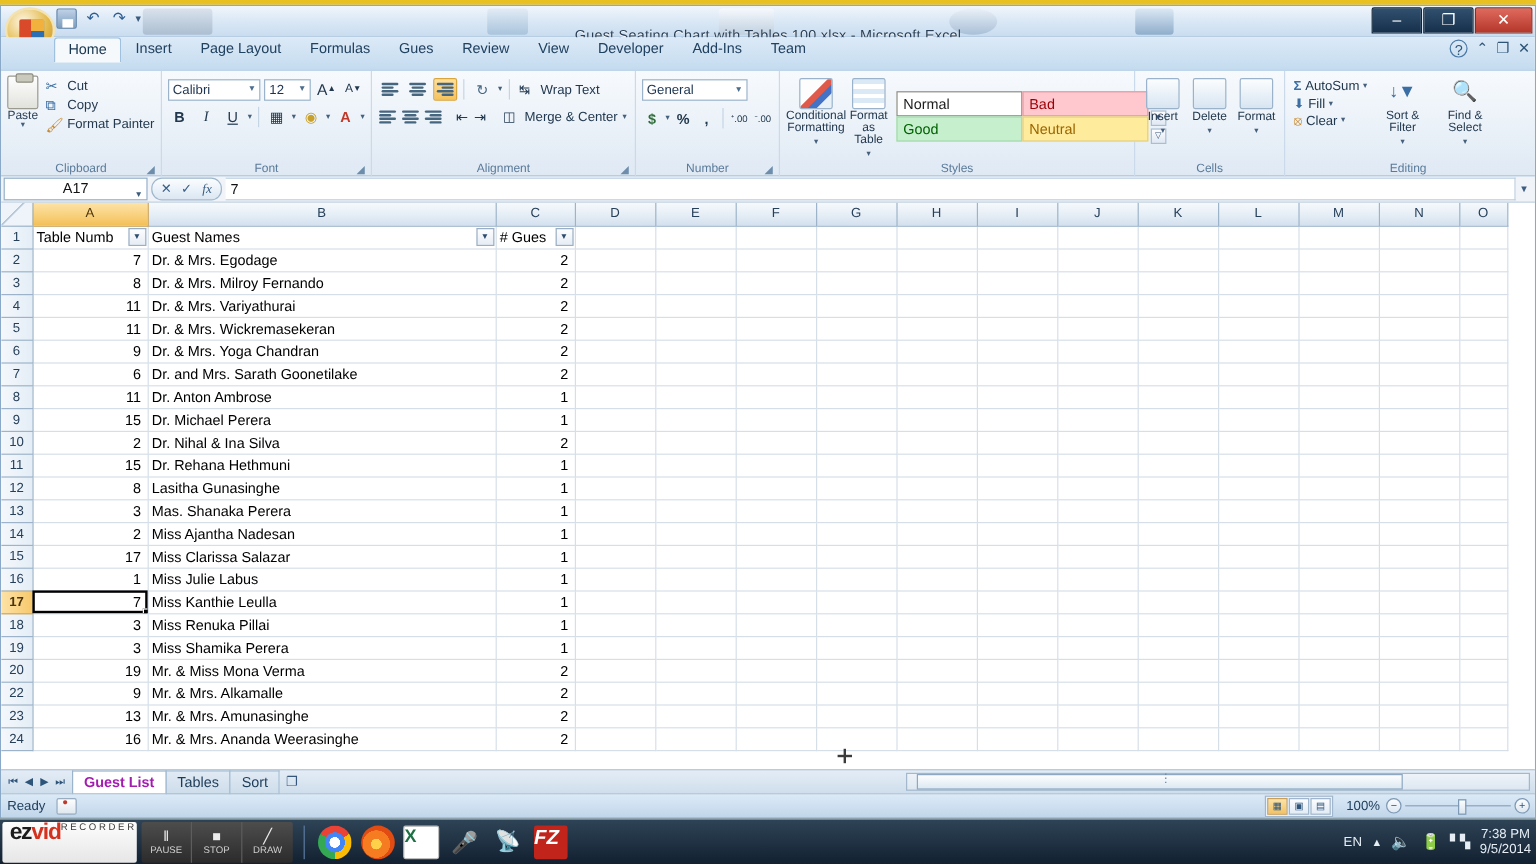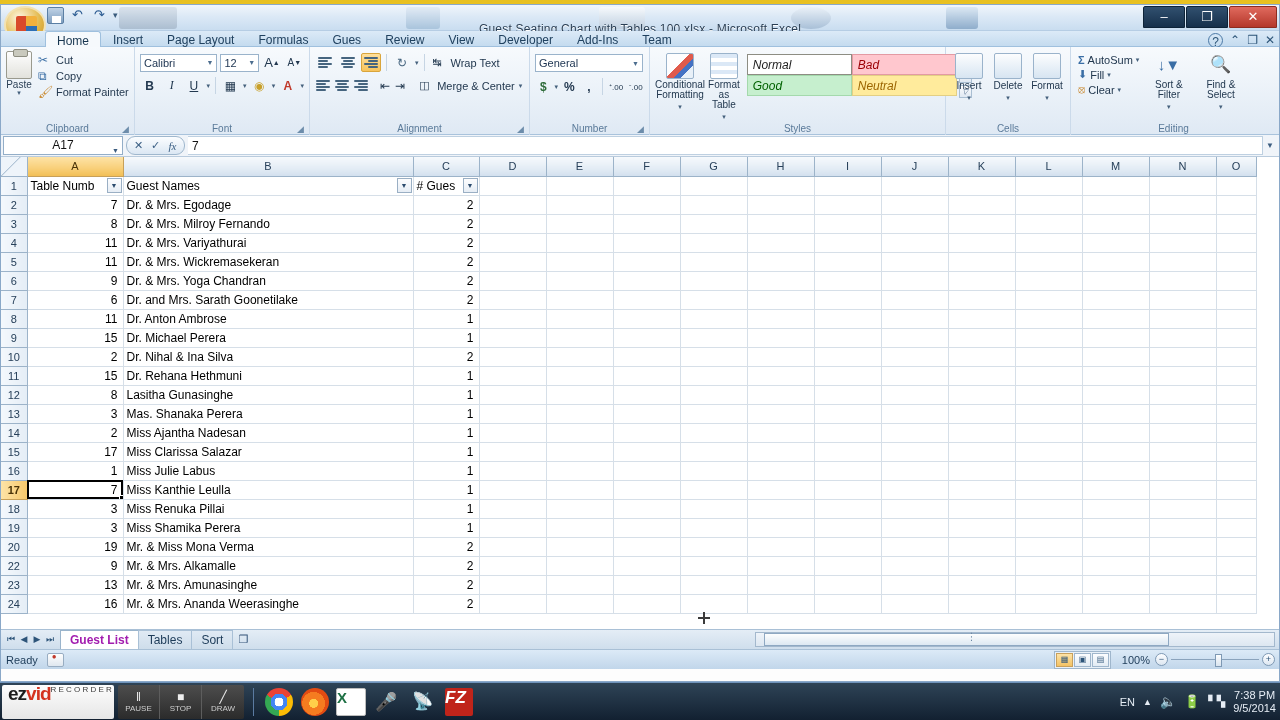--- a/index.html
+++ b/index.html
@@ -62,21 +62,21 @@
     background:
       linear-gradient(90deg,#d94a2b 0 48%, transparent 48%),
       linear-gradient(180deg,#f2b13c 0 48%, transparent 48%);
     background-color:#2d6fb5; border-radius:2px;
   }
   
   .ghost{ position:absolute; top:2px; opacity:.55; filter:blur(.6px); border-radius:3px;}
 
   
   .tabbar{
-    height:16px; background:linear-gradient(180deg,#dceaf7,#c4dbef);
+    height:28px; background:linear-gradient(180deg,#dceaf7,#c4dbef);
     border-bottom:1px solid #9fc0de; position:relative;
   }
   .tabs{ display:flex; align-items:flex-end; height:20px; padding-left:44px; }
   .tab{
     padding:2px 11px 3px; font-size:12px; color:#20415f; cursor:pointer; white-space:nowrap;
     border:1px solid transparent; border-bottom:none; line-height:15px;
   }
   .tab.active{
     background:#f6f9fc; border-color:#9fc0de; border-radius:3px 3px 0 0;
     color:#17354f; position:relative; top:1px;
@@ -502,21 +502,21 @@
             <span>Merge &amp; Center</span>
             <span class="mini-arrow">▾</span>
           </div>
         </div>
         <div class="rgroup-label">Alignment</div>
         <div class="rgroup-launcher">◢</div>
       </div>
 
       <div class="rgroup" style="width:120px;">
         <div class="rrow" style="margin-top:4px;">
-          <div class="ctl" style="width:108px;">
+          <div class="ctl" style="width:88px;">
             <span class="cv">General</span>
             <span class="carat">▼</span>
           </div>
         </div>
         <div class="rrow" style="margin-top:5px;">
           <div class="btn-sq" style="font-weight:bold;color:#2f6c3a;">$</div>
           <span class="mini-arrow">▾</span>
           <div class="btn-sq" style="font-weight:bold;">%</div>
           <div class="btn-sq" style="font-weight:bold;">,</div>
           <div class="sep"></div>
@@ -532,21 +532,21 @@
           <div class="bigbtn" style="width:57px;">
             <div class="gico" style="background:linear-gradient(135deg,#fdfdfe 45%,#e05a4c 46% 60%,#4472c4 61% 75%,#e8f0f8 76%);"></div>
             <div style="line-height:10px;">Conditional Formatting</div>
             <span class="mini-arrow">▾</span>
           </div>
           <div class="bigbtn" style="width:48px;">
             <div class="gico" style="background:repeating-linear-gradient(180deg,#dbe8f6 0 4px,#fff 4px 8px);"></div>
             <div style="line-height:10px;">Format as Table</div>
             <span class="mini-arrow">▾</span>
           </div>
-          <div style="display:flex; margin-left:4px; margin-top:2px;font-style:italic;">
+          <div style="display:flex; margin-left:4px; margin-top:12px;">
             <div>
               <div class="stylebox sb-normal">Normal</div>
               <div class="stylebox sb-good">Good</div>
             </div>
             <div>
               <div class="stylebox sb-bad">Bad</div>
               <div class="stylebox sb-neutral">Neutral</div>
             </div>
             <div class="style-scroll">
               <div class="ss-btn">▲</div>

